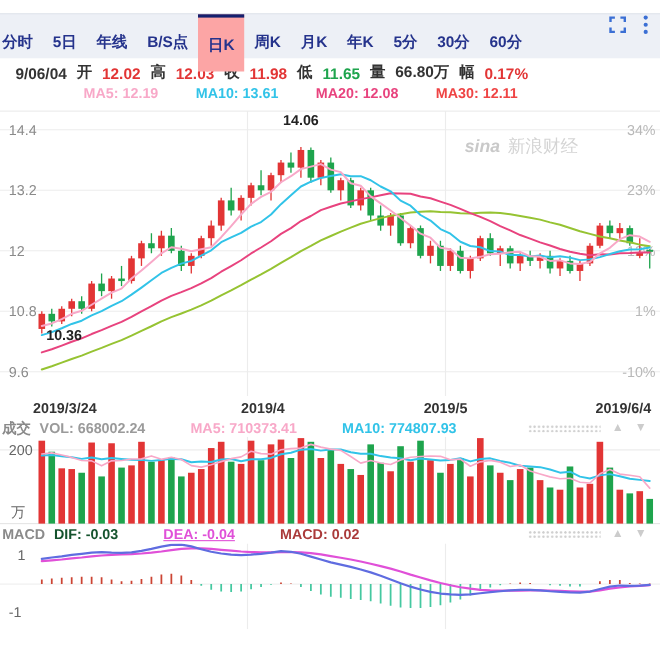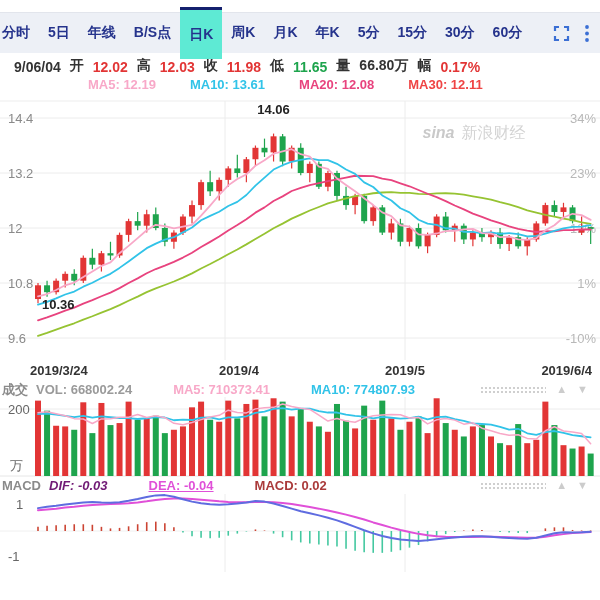--- a/index.html
+++ b/index.html
@@ -1,35 +1,35 @@
 <!DOCTYPE html>
 <html><head>
 <meta charset="utf-8">
 <style>
   html,body{margin:0;padding:0;background:#fff;width:600px;height:600px;overflow:hidden;
     font-family:"Liberation Sans",sans-serif;-webkit-font-smoothing:antialiased;}
   .page{width:600px;height:600px;position:relative;background:#fff;}
   .topstrip{height:12px;background:#fff;}
   
-  .tabbar{height:40px;background:#edf0f6;border-top:1px solid #e2e5ec;display:flex;align-items:center;position:relative;z-index:3;}
+  .tabbar{height:40px;background:#edf0f6;border-top:1px solid #e2e5ec;display:flex;align-items:flex-start;position:relative;z-index:3;}
   .tabs{display:flex;align-items:stretch;}
   .tab{display:flex;align-items:center;padding:0 9px;font-size:14px;font-weight:700;color:#25338c;cursor:pointer;white-space:nowrap;}
   .tab.first{padding-left:2px;}
-  .tab.active{background:#5eead4;border-top:3px solid #14206e;height:49px;align-self:flex-start;position:relative;z-index:4;padding-top:0;}
+  .tab.active{background:#fca5a5;border-top:3px solid #14206e;height:49px;align-self:flex-start;position:relative;z-index:4;padding-top:0;}
   .tab-icons{margin-left:auto;display:flex;align-items:center;gap:14px;padding-right:10px;}
   .icon-btn{display:flex;align-items:center;cursor:pointer;}
   
   .info-row{height:22px;display:flex;align-items:flex-end;font-size:14px;color:#333;padding-left:14px;gap:9px;position:relative;z-index:2;background:#fff;}
   .info-row .lbl{color:#333;font-weight:700;}
   .info-row .val{font-weight:700;}
   .val.up{color:#e23535;}
   .val.down{color:#1ea44d;}
   .val.neutral{color:#333;}
   .info-date{font-weight:700;color:#333;}
-  .ma-row{height:19px;display:flex;align-items:center;font-size:13px;font-weight:700;padding-left:76px;gap:34px;background:#fff;margin-left:12px;}
+  .ma-row{height:19px;display:flex;align-items:center;font-size:13px;font-weight:700;padding-left:76px;gap:34px;background:#fff;}
   
   .main-pane{height:266px;position:relative;}
   svg{display:block;}
   svg text{font-family:"Liberation Sans",sans-serif;}
   .date-row{height:22px;position:relative;font-size:13px;font-weight:700;color:#333;}
   .date-row span{position:absolute;top:3px;}
   .sub-header{height:15px;display:flex;align-items:center;font-size:13px;font-weight:700;padding-left:2px;position:relative;}
   .sub-header.macd{height:17px;}
   .sh-title{color:#8a8a8a;margin-right:8px;}
   .sh-items{display:flex;gap:41px;}
@@ -47,21 +47,20 @@
     <div class="tabs" id="tabs">
         <div class="tab first">分时</div>
         <div class="tab">5日</div>
         <div class="tab">年线</div>
         <div class="tab">B/S点</div>
         <div class="tab active">日K</div>
         <div class="tab">周K</div>
         <div class="tab">月K</div>
         <div class="tab">年K</div>
         <div class="tab">5分</div>
-        <div class="tab">15分</div>
         <div class="tab">30分</div>
         <div class="tab">60分</div>
       </div>
     <div class="tab-icons">
       <span class="icon-btn">
         <svg width="17" height="17" viewBox="0 0 17 17">
             <path d="M2 6V2h4 M11 2h4v4 M15 11v4h-4 M6 15H2v-4" fill="none" stroke="#3b6fd4" stroke-width="2.2"></path>
           </svg>
       </span>
       <span class="icon-btn">
@@ -341,21 +340,21 @@
       <rect x="569.54" y="51.53" width="6" height="27.47" fill="#1ea44d"></rect>
       <rect x="578.60" y="49.52" width="6" height="29.48" fill="#e23535"></rect>
       <rect x="587.66" y="56.55" width="6" height="22.45" fill="#1ea44d"></rect>
       <polyline fill="none" stroke="#31c3e8" stroke-width="1.8" stroke-linejoin="round" stroke-linecap="round" points="38,17.19 47.06,16.69 56.12,17.69 65.18,18.77 74.24,20.17 83.3,18.83 92.36,20.58 101.42,19.30 110.48,20.24 119.54,20.98 128.6,21.08 137.66,21.98 146.72,21.25 155.78,20.17 164.84,20.51 173.9,23.26 182.96,22.59 192.02,23.02 201.08,20.68 210.14,20.34 219.2,22.35 228.26,20.44 237.32,20.44 246.38,19.27 255.44,15.92 264.5,14.58 273.56,11.77 282.62,11.20 291.68,12.67 300.74,11.60 309.8,11.60 318.86,14.18 327.92,15.52 336.98,15.52 346.04,17.63 355.1,18.83 364.16,19.57 373.22,21.38 382.28,19.81 391.34,20.74 400.4,21.55 409.46,21.08 418.52,19.54 427.58,22.45 436.64,20.21 445.7,19.67 454.76,22.08 463.82,23.76 472.88,26.34 481.94,27.01 491,27.68 500.06,29.82 509.12,32.70 518.18,31.80 527.24,36.29 536.3,37.96 545.36,35.15 554.42,34.01 563.48,35.89 572.54,38.23 581.6,39.24 590.66,40.27"></polyline>
       <polyline fill="none" stroke="#f8a8c8" stroke-width="1.5" stroke-linejoin="round" stroke-linecap="round" points="38,15.68 47.06,14.68 56.12,16.69 65.18,18.83 74.24,21.65 83.3,21.98 92.36,26.47 101.42,21.92 110.48,21.65 119.54,20.31 128.6,20.17 137.66,17.49 146.72,20.58 155.78,18.70 164.84,20.71 173.9,26.34 182.96,27.68 192.02,25.47 201.08,22.65 210.14,19.97 219.2,18.36 228.26,13.21 237.32,15.42 246.38,15.89 255.44,11.87 264.5,10.79 273.56,10.33 282.62,6.97 291.68,9.45 300.74,11.33 309.8,12.40 318.86,18.03 327.92,24.06 336.98,21.58 346.04,23.93 355.1,25.27 364.16,21.11 373.22,18.70 382.28,18.03 391.34,17.56 400.4,17.83 409.46,21.04 418.52,20.38 427.58,26.87 436.64,22.85 445.7,21.51 454.76,23.12 463.82,27.14 472.88,25.80 481.94,31.16 491,33.84 500.06,36.52 509.12,38.26 518.18,37.79 527.24,41.41 536.3,42.08 545.36,33.77 554.42,29.75 563.48,33.98 572.54,35.05 581.6,36.39 590.66,46.77"></polyline>
     </svg>
 
   <div class="sub-header macd">
     <span class="sh-title" style="color: rgb(138, 138, 138);">MACD</span>
     <div class="sh-items" id="macd-items">
-        <span style="color: #701a75; font-style: italic;">DIF: -0.03</span>
+        <span style="color: #14532d;">DIF: -0.03</span>
         <span style="color: rgb(224, 80, 216); text-decoration: underline;">DEA: -0.04</span>
         <span style="color: rgb(170, 58, 58);">MACD: 0.02</span>
       </div>
     <div class="sh-controls">
       <span class="dots"></span>
       <span class="arr">▲</span>
       <span class="arr">▼</span>
     </div>
   </div>
 

